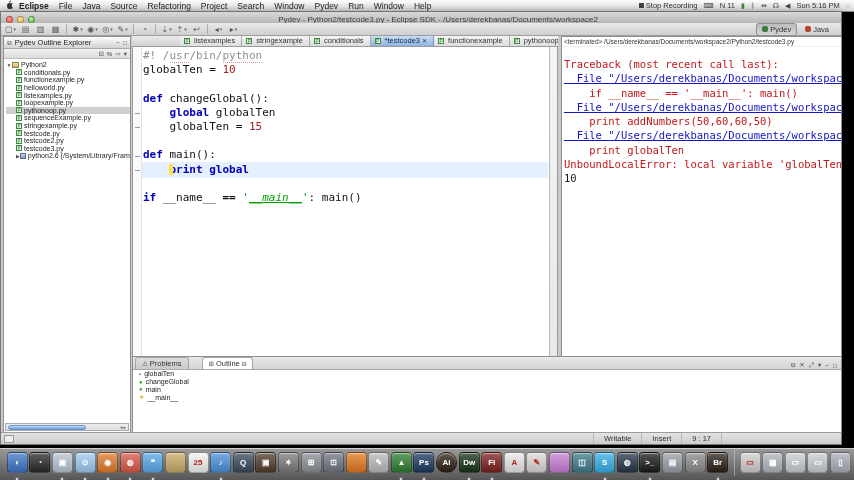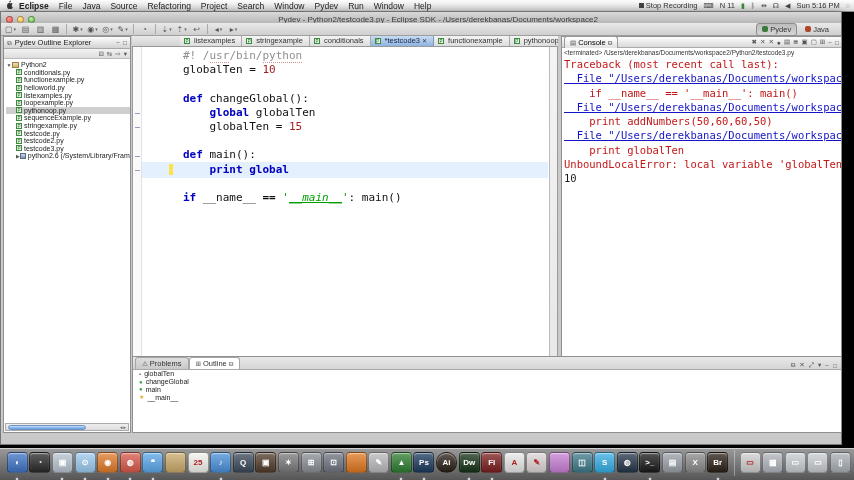--- a/index.html
+++ b/index.html
@@ -78,21 +78,21 @@
   .tab { display:flex; align-items:center; gap:2px; font-size:7.5px; color:#333;
     padding:1px 6px 1px 4px; border-right:1px solid #aaa; background:linear-gradient(#f6f6f6,#ddd);
     height:11px; white-space:nowrap; }
   .tab.active { background:linear-gradient(#cfe0f5,#8fb4e0); color:#10284a; border-right:1px solid #7a97bd; }
   .tab .x { font-size:6px; color:#334; }
   .codewrap { position:absolute; left:0; top:11px; right:0; bottom:9px; background:#fff; border:1px solid #9a9a9a; border-top:none; overflow:hidden; }
   .ruler { position:absolute; left:0; top:0; width:9px; height:100%; background:#fafafa; border-right:1px solid #e2e2e2; }
   .fold { position:absolute; left:2px; width:5px; height:1px; background:#9a9abf; }
   .code { position:absolute; left:10px; top:2px; right:10px;
     font-family:"DejaVu Sans Mono",monospace; font-size:11px; line-height:14.2px; white-space:pre; }
-  .cline { height:14.2px; position:relative;padding-left:40px; }
+  .cline { height:14.2px; position:relative; }
   .cline.cur { background:#e4f0fd; box-shadow:0 0 0 1px #e4f0fd; }
   .pln { color:#111; }
   .kw { color:#0000c0; font-weight:bold; }
   .num { color:#a32121; }
   .str { color:#00a000; font-style:italic; }
   .u { text-decoration:underline; }
   .op { color:#111; font-weight:bold; }
   .com { color:#8f8f8f; }
   .sp { border-bottom:1px dotted #cf8f8f; }
   .curmark { position:absolute; left:26px; top:1px; width:4px; height:11px; background:#ffe24a; }
@@ -106,21 +106,21 @@
   .term { font-size:6.5px; color:#333; padding:1px 2px; white-space:nowrap; overflow:hidden; border-bottom:1px solid #eee; }
   .cbody { position:absolute; left:0; top:20px; right:0; bottom:10px; overflow:hidden; background:#fff;
     font-family:"DejaVu Sans Mono",monospace; font-size:10.5px; line-height:14.3px; white-space:pre; padding-left:2px; }
   .lerr { color:#c41616; }
   .llink { color:#1414c8; text-decoration:underline; }
   .lout { color:#1a1a1a; }
 
   
   .bottom { left:131px; top:344px; width:710px; height:77px; background:#ececec; }
   .bhead { height:13px; display:flex; align-items:flex-end; background:linear-gradient(#e9e9e9,#d4d4d4);
-    border-bottom:1px solid #aaa; padding:0 2px; gap:0; }
+    border-bottom:1px solid #aaa; padding:0 2px; gap:13px; }
   .btab { display:flex; align-items:center; gap:2px; font-size:7.5px; color:#333; height:12px;
     padding:0 6px; border:1px solid #a5a5a5; border-bottom:none; border-radius:3px 3px 0 0;
     background:linear-gradient(#dedede,#c9c9c9); white-space:nowrap; }
   .btab.active { background:#fff; }
   .btools { margin-left:auto; display:flex; gap:4px; align-items:center; padding-right:2px; }
   .bbody { position:absolute; left:0; top:13px; right:0; bottom:0; background:#fff; overflow:hidden; }
   .orow { display:flex; align-items:center; height:7.8px; font-size:7px; color:#222; padding-left:6px; gap:3px; white-space:nowrap; }
   .oicon { font-size:6px; line-height:6px; }
 
   
@@ -337,40 +337,20 @@
         <div class="code" id="code"><div class="cline"><span class="com">#! /</span><span class="com sp">usr</span><span class="com">/bin/</span><span class="com sp">python</span></div><div class="cline"><span class="pln">globalTen = </span><span class="num">10</span></div><div class="cline"></div><div class="cline"><span class="kw">def</span><span class="pln"> changeGlobal():</span></div><div class="cline"><span class="pln">    </span><span class="kw">global</span><span class="pln"> globalTen</span></div><div class="cline"><span class="pln">    globalTen = </span><span class="num">15</span></div><div class="cline"></div><div class="cline"><span class="kw">def</span><span class="pln"> main():</span></div><div class="cline cur"><span class="curmark"></span><span class="pln">    </span><span class="kw">print</span><span class="pln"> </span><span class="kw">global</span></div><div class="cline"></div><div class="cline"><span class="kw">if</span><span class="pln"> __name__ </span><span class="op">==</span><span class="pln"> </span><span class="str">'</span><span class="str u">__main__</span><span class="str">'</span><span class="pln">: main()</span></div></div>
         <div class="ovruler" style="top:0; bottom:0;"></div>
       </div>
       <div class="hscroll" style="left:1px; right:1px; bottom:0;">
         <div class="thumb" style="left:2px; width:175px;"></div>
         <div class="sarrows">◂▸</div>
       </div>
     </div>
 
     <div class="panel console">
-      <div class="chead">
-        <span class="viewtab">
-          <span class="micon">▤</span>
-          <span>Console</span>
-          <span class="micon">⧉</span>
-        </span>
-        <span class="ctools" id="ctools">
-            <span class="micon">✖</span>
-            <span class="micon">✕</span>
-            <span class="micon">✕</span>
-            <span class="micon">●</span>
-            <span class="micon">▤</span>
-            <span class="micon">≣</span>
-            <span class="micon">▣</span>
-            <span class="micon">▢</span>
-            <span class="micon">⊞</span>
-            <span class="micon">−</span>
-            <span class="micon">□</span>
-          </span>
-      </div>
       <div class="term">&lt;terminated&gt; /Users/derekbanas/Documents/workspace2/Python2/testcode3.py</div>
       <div class="cbody" id="cbody"><div class="lerr">Traceback (most recent call last):</div><div class="llink">  File "/Users/derekbanas/Documents/workspace2/Python2/testcode3.py", line 11</div><div class="lerr">    if __name__ == '__main__': main()</div><div class="llink">  File "/Users/derekbanas/Documents/workspace2/Python2/testcode3.py", line 9</div><div class="lerr">    print addNumbers(50,60,60,50)</div><div class="llink">  File "/Users/derekbanas/Documents/workspace2/Python2/testcode3.py", line 9</div><div class="lerr">    print globalTen</div><div class="lerr">UnboundLocalError: local variable 'globalTen</div><div class="lout">10</div></div>
       <div class="hscroll" style="left:1px; right:1px; bottom:1px;">
         <div class="thumb" style="left:2px; width:128px;"></div>
         <div class="sarrows">◂▸</div>
       </div>
     </div>
 
     <div class="panel bottom">
       <div class="bhead" id="btabs">
@@ -405,20 +385,28 @@
             <span class="oicon" style="color: rgb(61, 165, 61);">●</span>
             <span>main</span>
           </div>
           <div class="orow">
             <span class="oicon" style="color: rgb(224, 176, 48);">★</span>
             <span>__main__</span>
           </div>
         </div>
     </div>
 
+    <div class="statusbar">
+      <span class="sb-icon"></span>
+      <span style="flex:1"></span>
+      <span class="sb-cell">Writable</span>
+      <span class="sb-cell">Insert</span>
+      <span class="sb-cell">9 : 17</span>
+      <span class="sb-cell sb-tail"></span>
+    </div>
   </div>
 
   <div class="dock" id="dock">
       <div class="dock-item">
         <div class="dock-ico" style="background: linear-gradient(rgba(255, 255, 255, 0.25), rgba(0, 0, 0, 0.15)), rgb(63, 116, 196);">◐</div>
         <span class="dock-dot"></span>
       </div>
       <div class="dock-item">
         <div class="dock-ico" style="background: linear-gradient(rgba(255, 255, 255, 0.25), rgba(0, 0, 0, 0.15)), rgb(42, 42, 42);">◔</div>
       </div>

